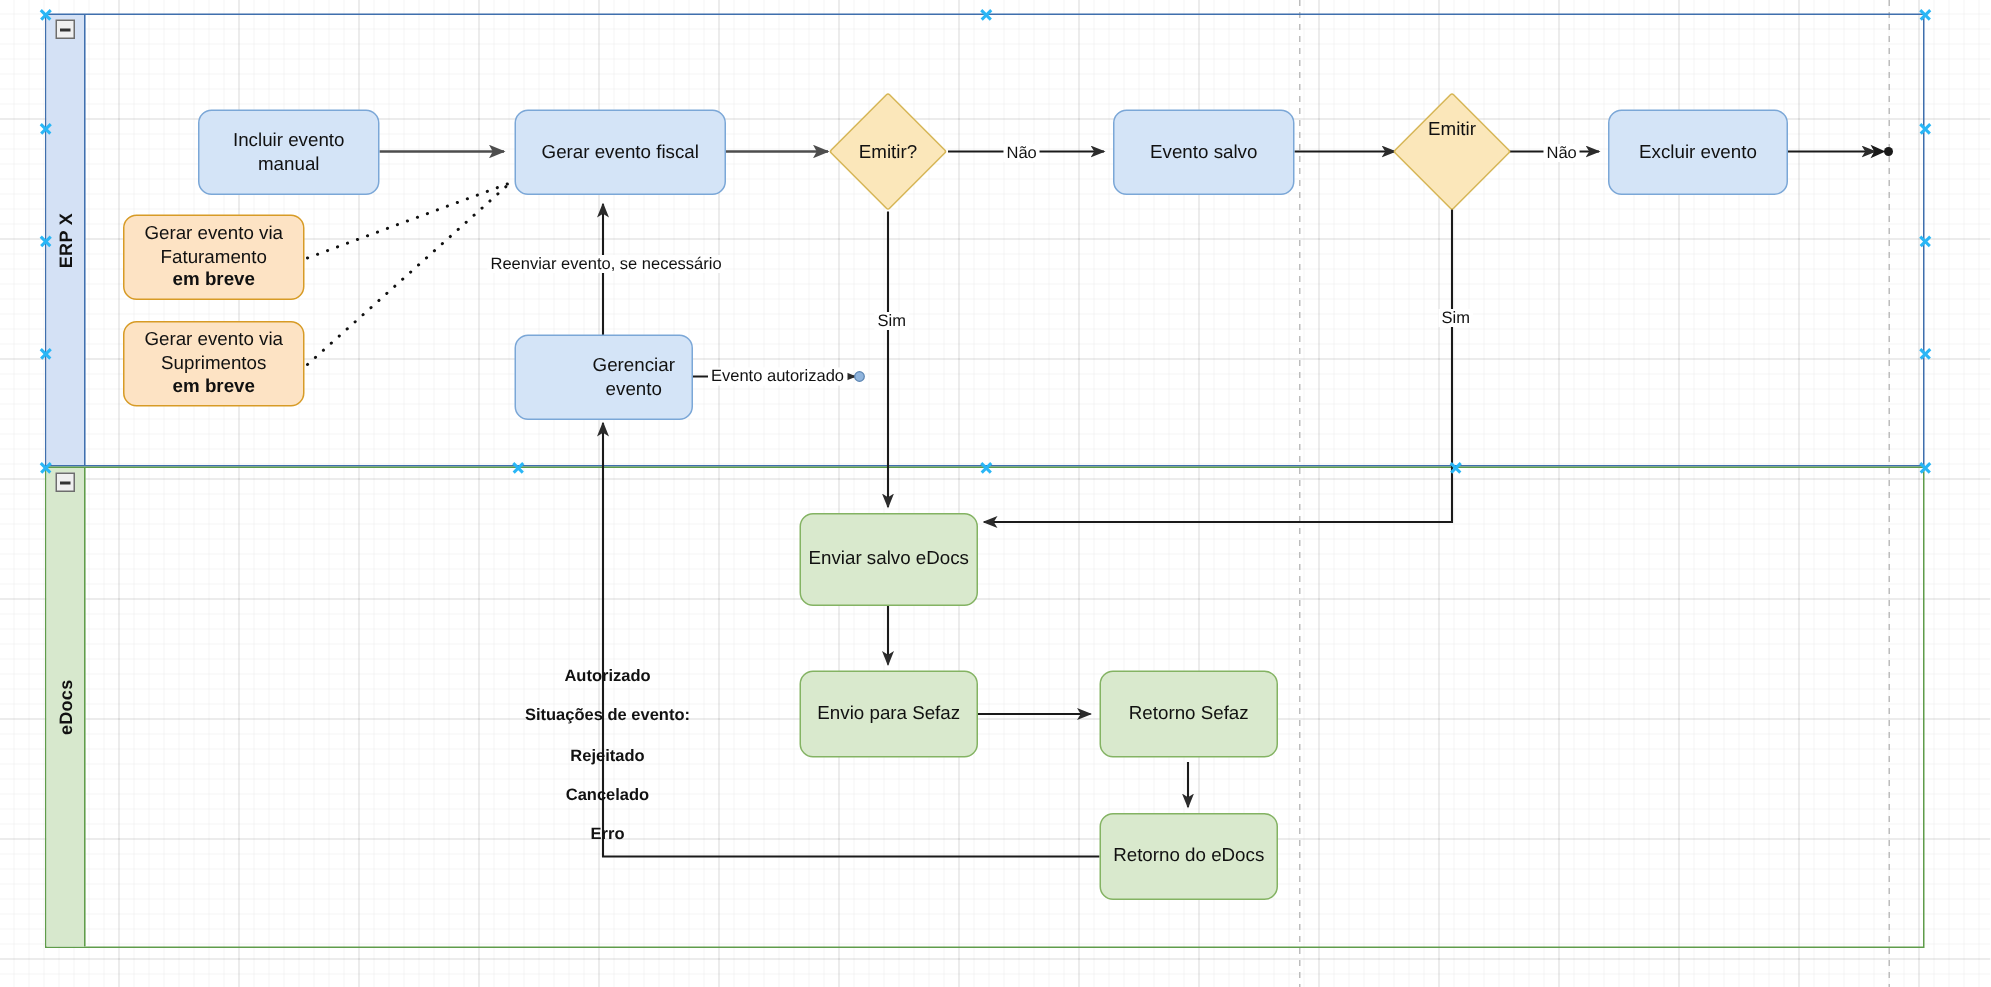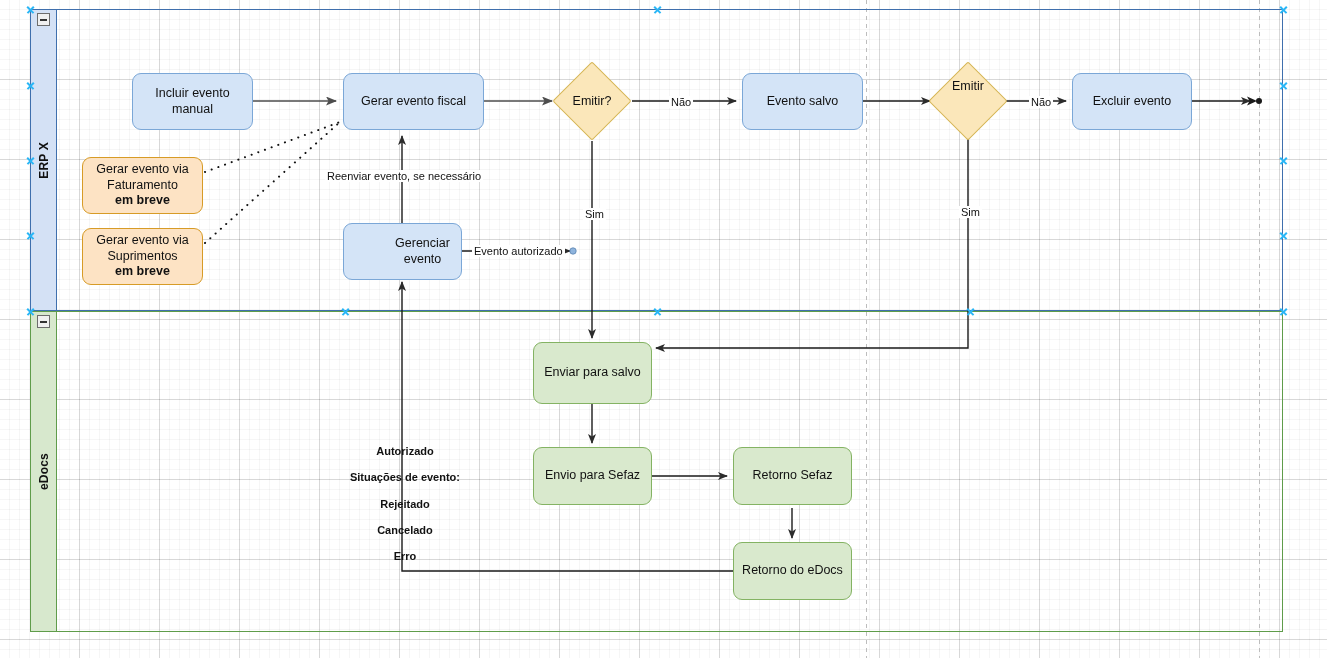--- a/index.html
+++ b/index.html
@@ -38,21 +38,21 @@
   .cb-erp{left:37px;top:13px;}
   .cb-edocs{left:37px;top:315px;}
 
   
   .node{
     position:absolute;box-sizing:border-box;display:flex;align-items:center;justify-content:center;
     text-align:center;border-radius:9px;font-size:12.5px;color:#111;line-height:1.25;padding:2px 4px;
   }
   .n-blue{background:#d4e4f7;border:1.3px solid #7ba7d7;}
   .n-green{background:#d9e9cd;border:1.3px solid #84b363;}
-  .n-orange{background:#fde3c4;border:1.3px solid #d79b26;margin-top:14px;}
+  .n-orange{background:#fde3c4;border:1.3px solid #d79b26;}
   .n-orange .soon{font-weight:bold;}
   .diamond{
     position:absolute;box-sizing:border-box;
     background:#fbe7ba;border:1.3px solid #d6b656;
     transform:rotate(45deg);border-radius:2px;
   }
   .diamond-label{
     position:absolute;display:flex;align-items:center;justify-content:center;
     font-size:12.5px;color:#111;white-space:nowrap;
   }
@@ -188,21 +188,21 @@
   </div>
 
   <div class="diamond" style="left:940px;top:73px;width:56px;height:56px;"></div>
   <div class="diamond-label" style="left:928px;top:73px;width:80px;height:26px;">Emitir</div>
 
   <div class="node n-blue" style="left:1072px;top:73px;width:120px;height:57px;">
     <span>Excluir evento</span>
   </div>
 
   <div class="node n-green" style="left:533px;top:342px;width:119px;height:62px;">
-    <span>Enviar para salvo</span>
+    <span>Enviar salvo eDocs</span>
   </div>
 
   <div class="node n-green" style="left:533px;top:447px;width:119px;height:58px;">
     <span>Envio para Sefaz</span>
   </div>
 
   <div class="node n-green" style="left:733px;top:447px;width:119px;height:58px;">
     <span>Retorno Sefaz</span>
   </div>
 

